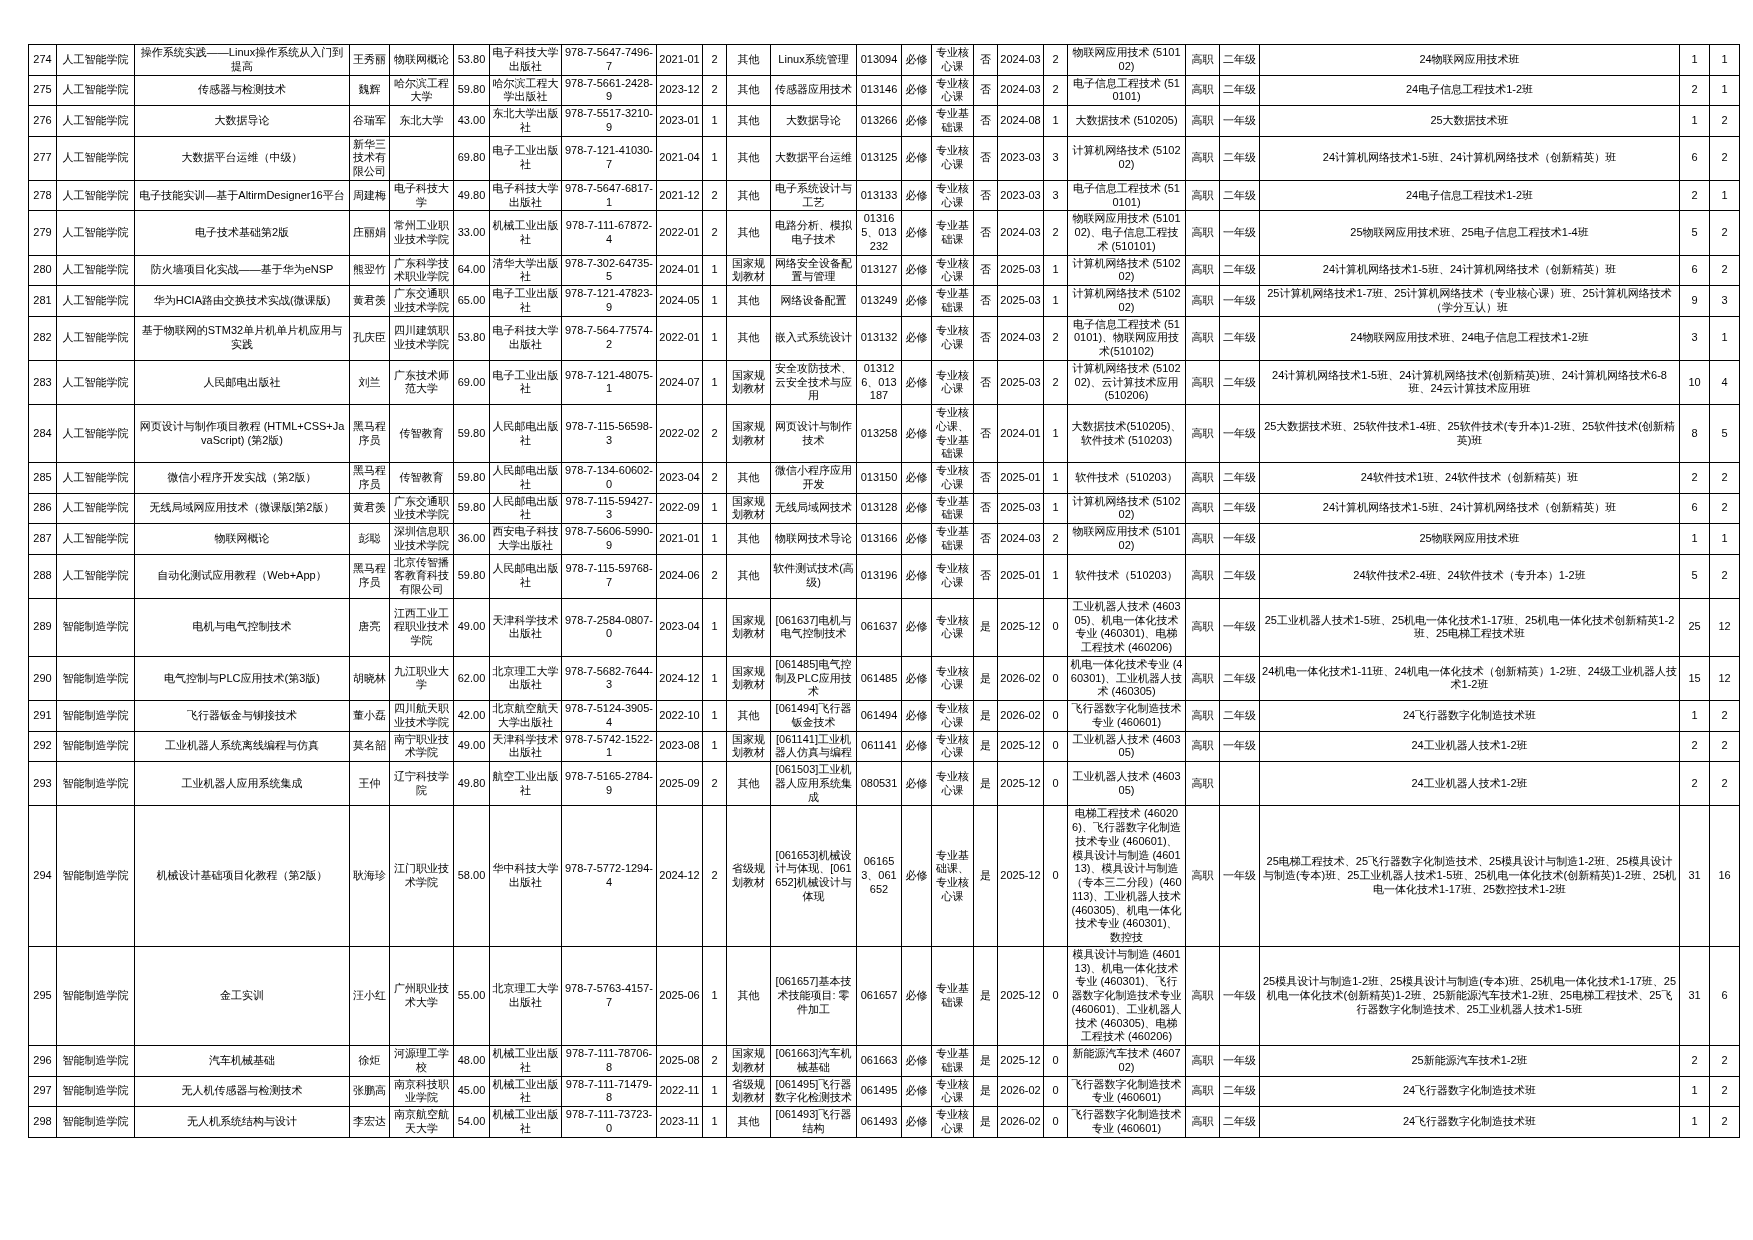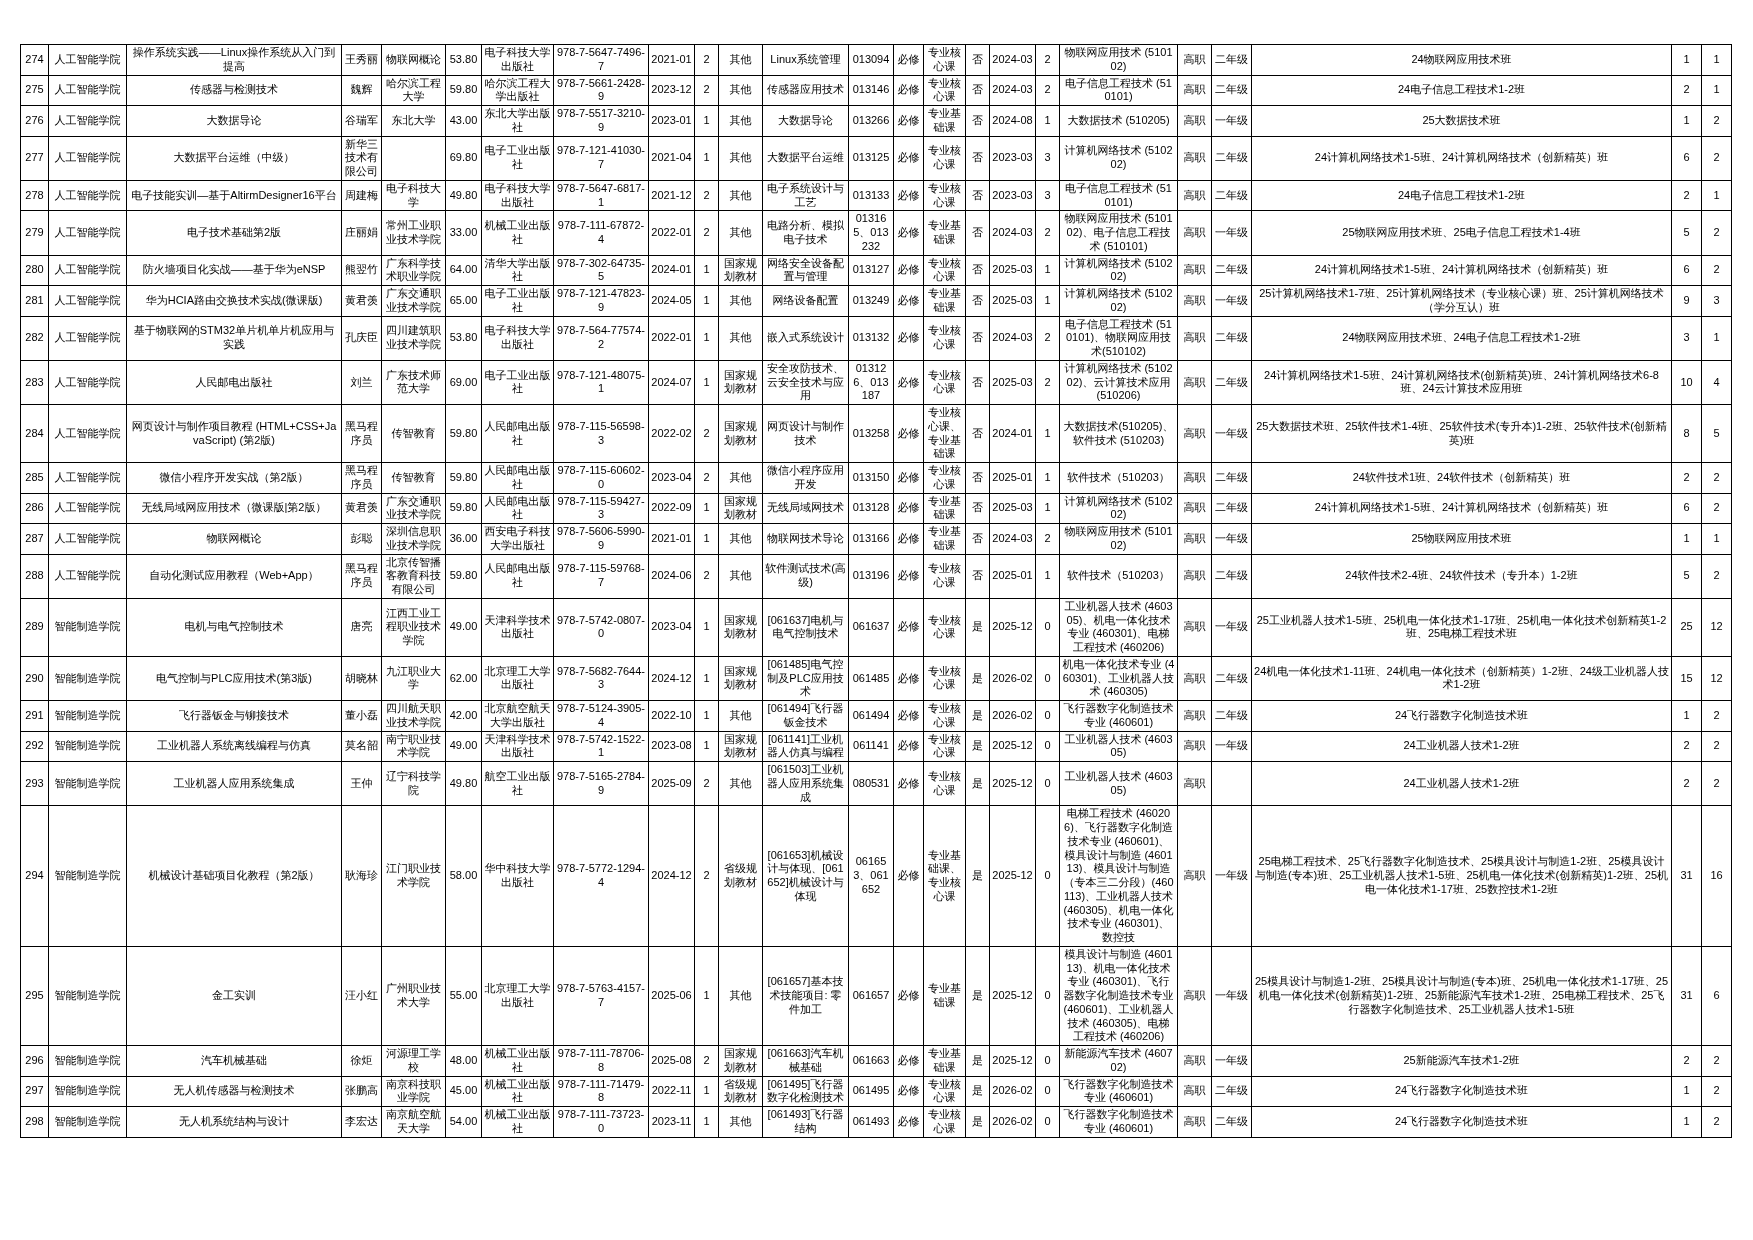--- a/index.html
+++ b/index.html
@@ -6,21 +6,21 @@
     margin: 0;
     padding: 0;
     background: #ffffff;
     width: 1753px;
     height: 1240px;
     overflow: hidden;
     font-family: "Liberation Sans", "DejaVu Sans", sans-serif;
     color: #000;
   }
   .sheet {
-    padding: 44px 0 0 20px;
+    padding: 44px 0 0 28px;
   }
   table.grid {
     border-collapse: collapse;
     table-layout: fixed;
     width: 1711px;
   }
   table.grid td {
     border: 1px solid #000;
     font-size: 11px;
     line-height: 1.25;
@@ -377,21 +377,21 @@
           <td class="col-count2">5</td>
         </tr>
         <tr>
           <td class="col-no">285</td>
           <td class="col-college">人工智能学院</td>
           <td class="col-title">微信小程序开发实战（第2版）</td>
           <td class="col-author">黑马程序员</td>
           <td class="col-unit">传智教育</td>
           <td class="col-price">59.80</td>
           <td class="col-publisher">人民邮电出版社</td>
-          <td class="col-isbn">978-7-115-60602-0</td>
+          <td class="col-isbn">978-7-134-60602-0</td>
           <td class="col-pubdate">2023-04</td>
           <td class="col-edition">2</td>
           <td class="col-type">其他</td>
           <td class="col-course">微信小程序应用开发</td>
           <td class="col-code">013150</td>
           <td class="col-required">必修</td>
           <td class="col-nature">专业核心课</td>
           <td class="col-flag">否</td>
           <td class="col-startdate">2025-01</td>
           <td class="col-num">1</td>
@@ -481,21 +481,21 @@
           <td class="col-count2">2</td>
         </tr>
         <tr>
           <td class="col-no">289</td>
           <td class="col-college">智能制造学院</td>
           <td class="col-title">电机与电气控制技术</td>
           <td class="col-author">唐亮</td>
           <td class="col-unit">江西工业工程职业技术学院</td>
           <td class="col-price">49.00</td>
           <td class="col-publisher">天津科学技术出版社</td>
-          <td class="col-isbn">978-7-5742-0807-0</td>
+          <td class="col-isbn">978-7-2584-0807-0</td>
           <td class="col-pubdate">2023-04</td>
           <td class="col-edition">1</td>
           <td class="col-type">国家规划教材</td>
           <td class="col-course">[061637]电机与电气控制技术</td>
           <td class="col-code">061637</td>
           <td class="col-required">必修</td>
           <td class="col-nature">专业核心课</td>
           <td class="col-flag">是</td>
           <td class="col-startdate">2025-12</td>
           <td class="col-num">0</td>

